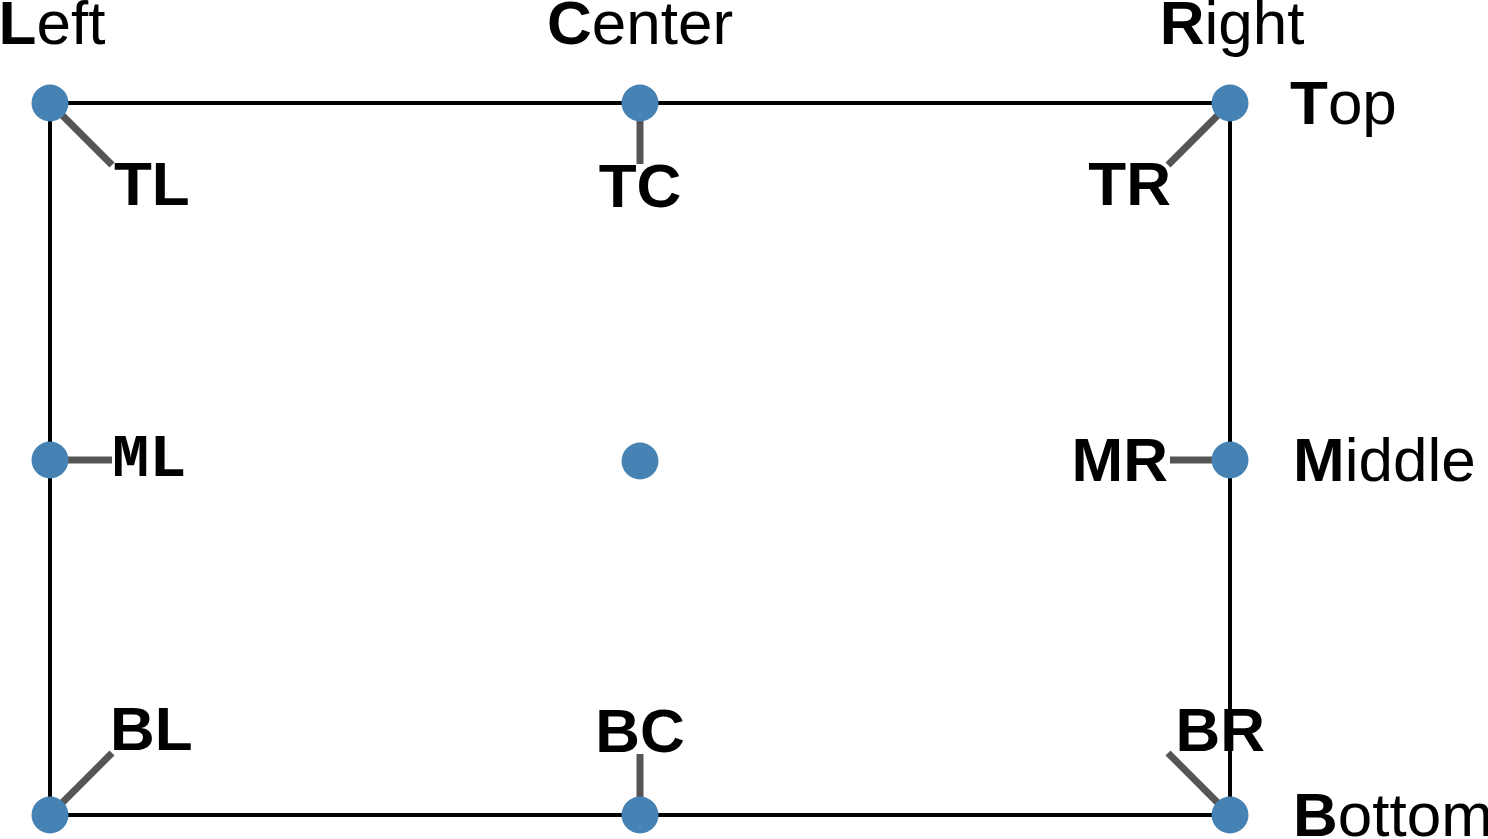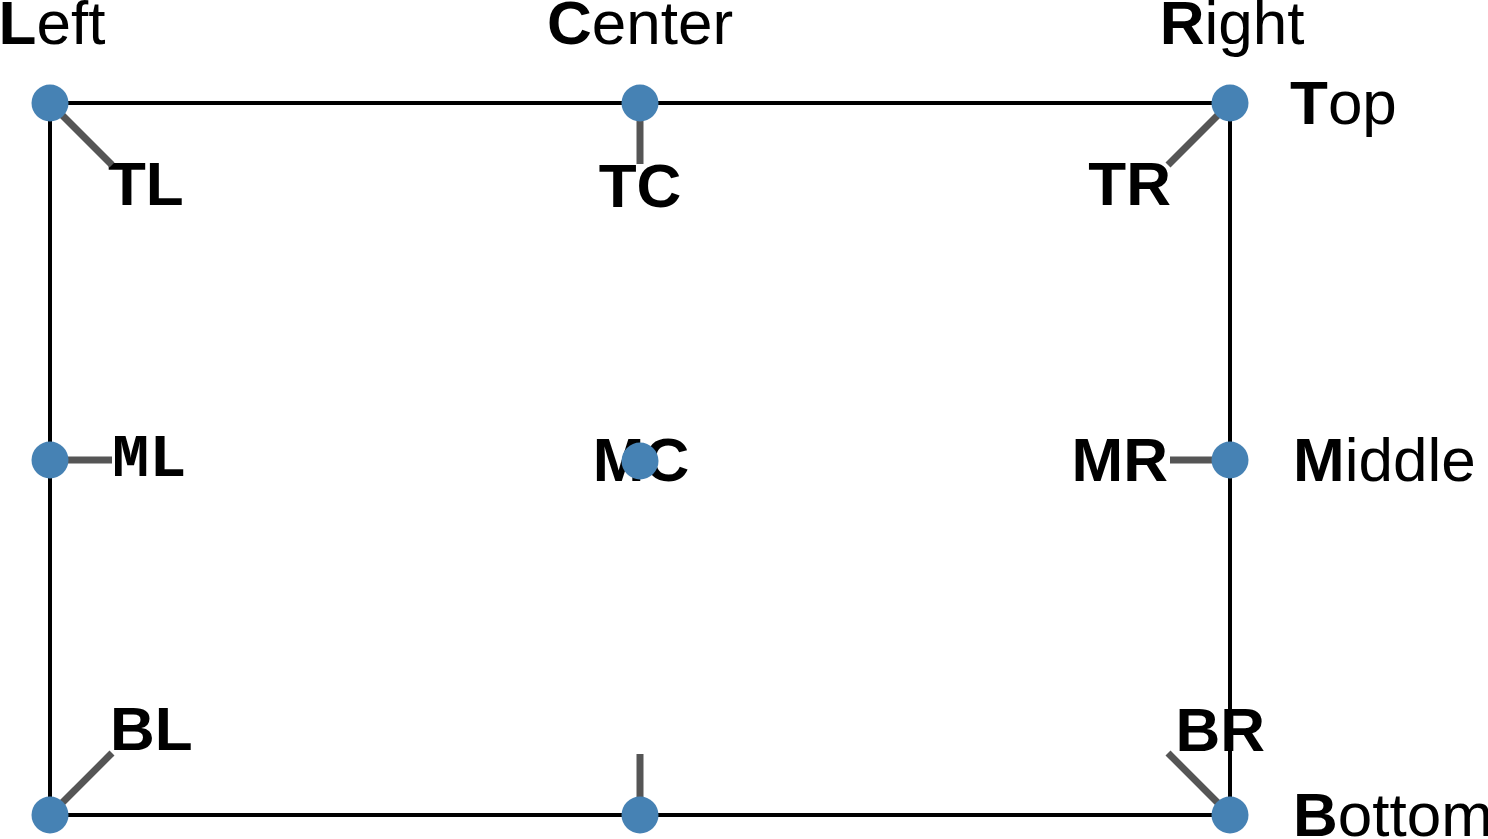--- a/index.html
+++ b/index.html
@@ -52,27 +52,27 @@
 <div id="stage">
 
   <div class="label header cx" style="left:52px; top:-8px;"><span class="b1">L</span><span>eft</span></div>
   <div class="label header cx" style="left:640px; top:-8px;"><span class="b1">C</span><span>enter</span></div>
   <div class="label header cx" style="left:1232px; top:-8px;"><span class="b1">R</span><span>ight</span></div>
 
   <div class="label header cy" style="left:1290px; top:103px;"><span class="b1">T</span><span>op</span></div>
   <div class="label header cy" style="left:1293px; top:460px;"><span class="b1">M</span><span>iddle</span></div>
   <div class="label header cy" style="left:1293px; top:815px;"><span class="b1">B</span><span>ottom</span></div>
 
-  <div class="label anchor-label" style="left:108px;  top:153px;">TL</div>
+  <div class="label anchor-label" style="left:114px;  top:153px;">TL</div>
   <div class="label anchor-label cx" style="left:640px;  top:155px;">TC</div>
   <div class="label anchor-label rx" style="left:1171px; top:153px;">TR</div>
   <div class="label anchor-label cy" style="left:112px;  top:460px;font-family:Liberation Mono, monospace;">ML</div>
-  <div class="label anchor-label cxy" style="left:641px;  top:460px;">MC</div>
   <div class="label anchor-label rxy" style="left:1168px; top:460px;text-align:right;">MR</div>
   <div class="label anchor-label" style="left:110px;  top:698px;">BL</div>
+  <div class="label anchor-label cx" style="left:640px;  top:700px;">BC</div>
   <div class="label anchor-label rx" style="left:1225px; top:699px;margin-left:40px;">BR</div>
 
   <svg id="shapes" width="1488" height="839" viewBox="0 0 1488 839">
     <rect x="50" y="103" width="1180" height="712" fill="none" stroke-width="4" stroke="#000000"></rect>
 
     <line x1="50" y1="103" x2="112" y2="165" stroke-width="7" stroke="#555555"></line>
     <line x1="640" y1="103" x2="640" y2="164" stroke-width="7" stroke="#555555"></line>
     <line x1="1230" y1="103" x2="1168" y2="165" stroke-width="7" stroke="#555555"></line>
     <line x1="50" y1="460" x2="112" y2="460" stroke-width="7" stroke="#555555"></line>
     <line x1="1230" y1="460" x2="1170" y2="460" stroke-width="7" stroke="#555555"></line>

